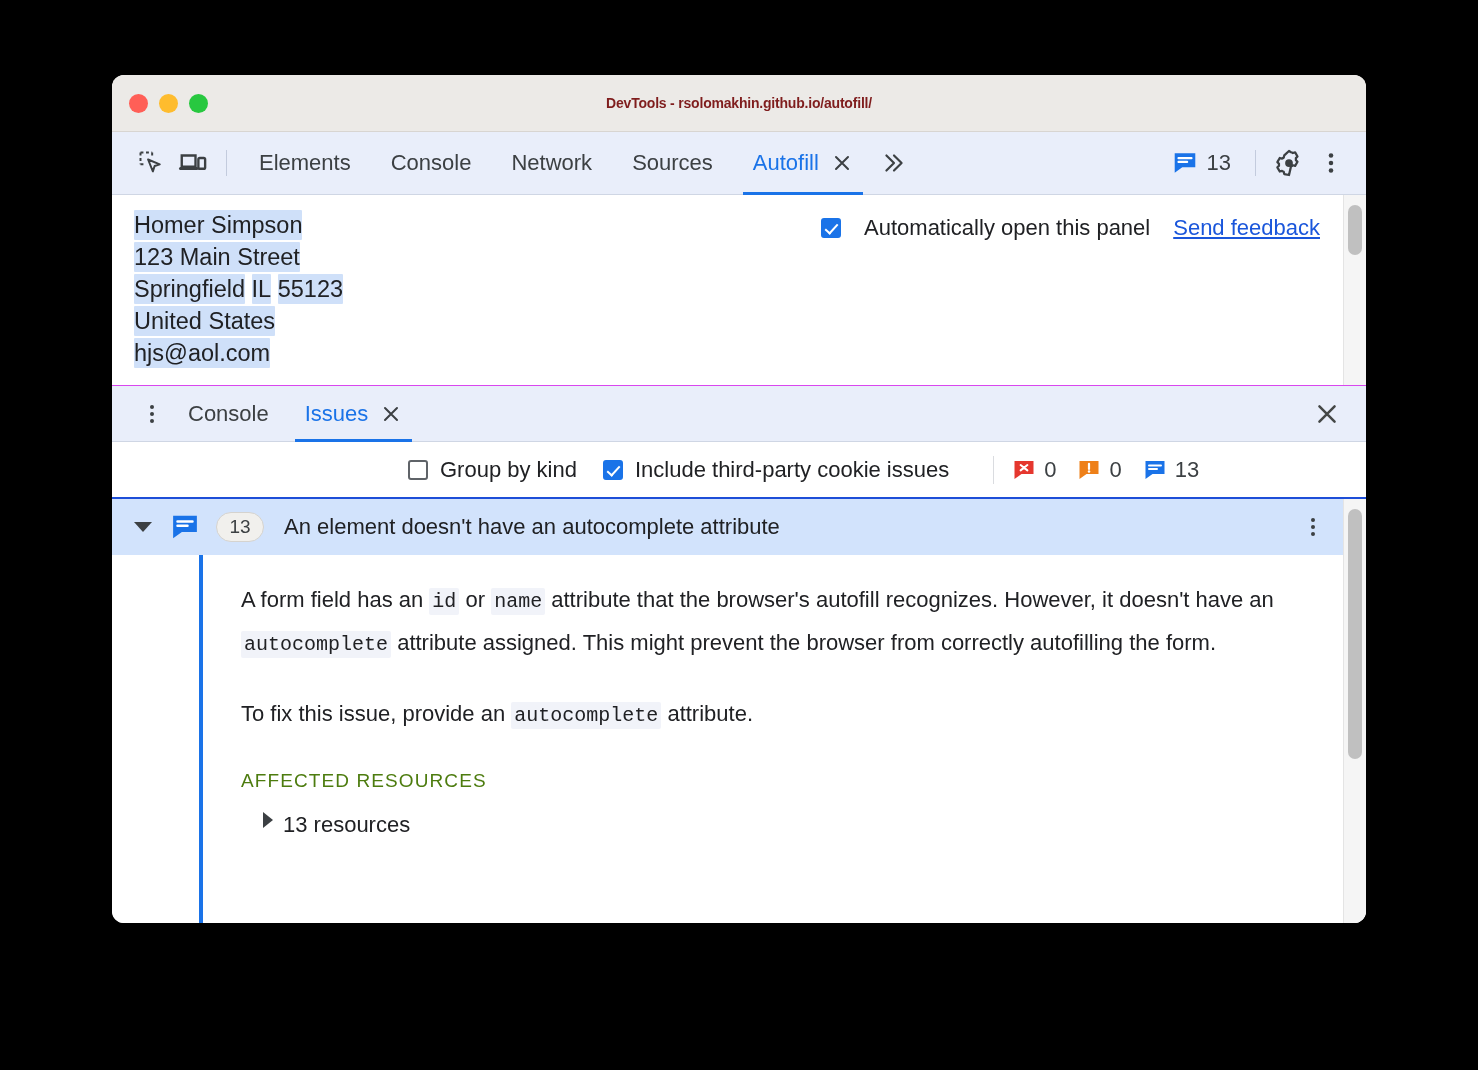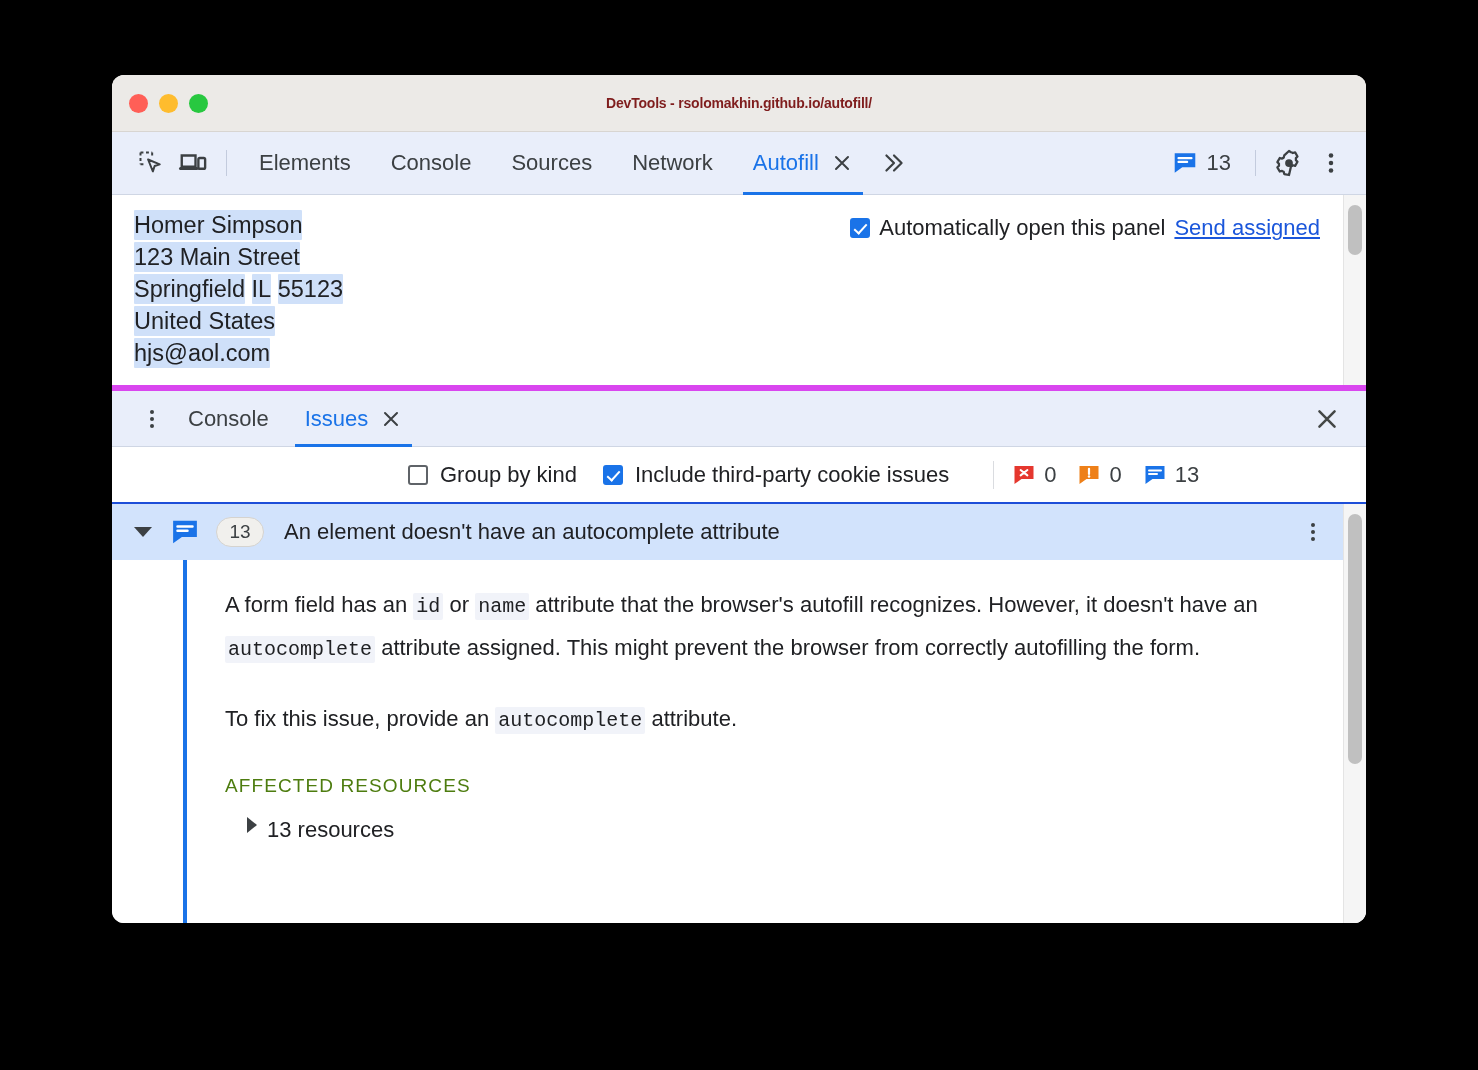--- a/index.html
+++ b/index.html
@@ -138,21 +138,21 @@
   .issue-count .num {
     font-size: 22px;
     color: #3c4043;
   }
 
   
   .autofill-panel {
     position: relative;
     height: 190px;
     background: #ffffff;
-    border-bottom: 6px solid #d946ef;
+    border-bottom: 1px solid #d946ef;
     overflow: hidden;
   }
   .address-block {
     position: absolute;
     left: 22px;
     top: 14px;
     font-size: 23.5px;
     line-height: 32px;
     color: #202124;
     font-family: "Liberation Sans", sans-serif;
@@ -162,21 +162,21 @@
     background: #cfe0f9;
     padding: 2px 0;
     border-radius: 1px;
   }
   .autofill-toggle-row {
     position: absolute;
     right: 46px;
     top: 20px;
     display: flex;
     align-items: center;
-    gap: 9px;
+    gap: 23px;
     font-size: 22px;
     color: #202124;
   }
   .cb {
     width: 20px; height: 20px;
     border: 2px solid #5f6368;
     border-radius: 3px;
     box-sizing: border-box;
     background: #fff;
     display: inline-block;
@@ -345,20 +345,21 @@
     margin-right: 14px;
     width: 34px; height: 34px;
     display: flex; align-items: center; justify-content: center;
     cursor: pointer;
   }
   .issue-body {
     position: relative;
     padding: 24px 6px 0 0;
     margin-right: 22px;
     min-height: 330px;
+    margin-left: 16px;
   }
   .issue-body::before {
     content: "";
     position: absolute;
     left: 71px; top: 0; bottom: -20px;
     width: 4px;
     background: #1a73e8;
   }
   .issue-body-inner {
     padding-left: 113px;
@@ -434,24 +435,24 @@
       </div>
       <div class="tb-sep"></div>
 
       <div class="tab">
         <span>Elements</span>
       </div>
       <div class="tab">
         <span>Console</span>
       </div>
       <div class="tab">
+        <span>Network</span>
+      </div>
+      <div class="tab">
         <span>Sources</span>
-      </div>
-      <div class="tab">
-        <span>Network</span>
       </div>
       <div class="tab active">
         <span>Autofill</span>
         <span class="tab-close">
           <svg width="20" height="20" viewBox="0 0 20 20">
             <path d="M4 4 L16 16 M16 4 L4 16" stroke="#3c4043" stroke-width="2" stroke-linecap="round"></path>
           </svg>
         </span>
       </div>
       <div class="chev2">
@@ -490,21 +491,21 @@
         <div class="ln"><span class="hl">Homer Simpson</span></div>
         <div class="ln"><span class="hl">123 Main Street</span></div>
         <div class="ln"><span class="hl">Springfield</span>&nbsp;<span class="hl">IL</span>&nbsp;<span class="hl">55123</span></div>
         <div class="ln"><span class="hl">United States</span></div>
         <div class="ln"><span class="hl">hjs@aol.com</span></div>
       </div>
 
       <div class="autofill-toggle-row">
         <span class="cb checked"></span>
         <span>Automatically open this panel</span>
-        <span class="feedback-link">Send assigned</span>
+        <span class="feedback-link">Send feedback</span>
       </div>
 
       <div class="scrollbar-track">
         <div class="scrollbar-thumb" style="top:10px;height:50px;"></div>
       </div>
     </div>
 
     <div class="drawer-tabbar">
       <div class="kebab-btn">
         <svg width="24" height="24" viewBox="0 0 24 24">

